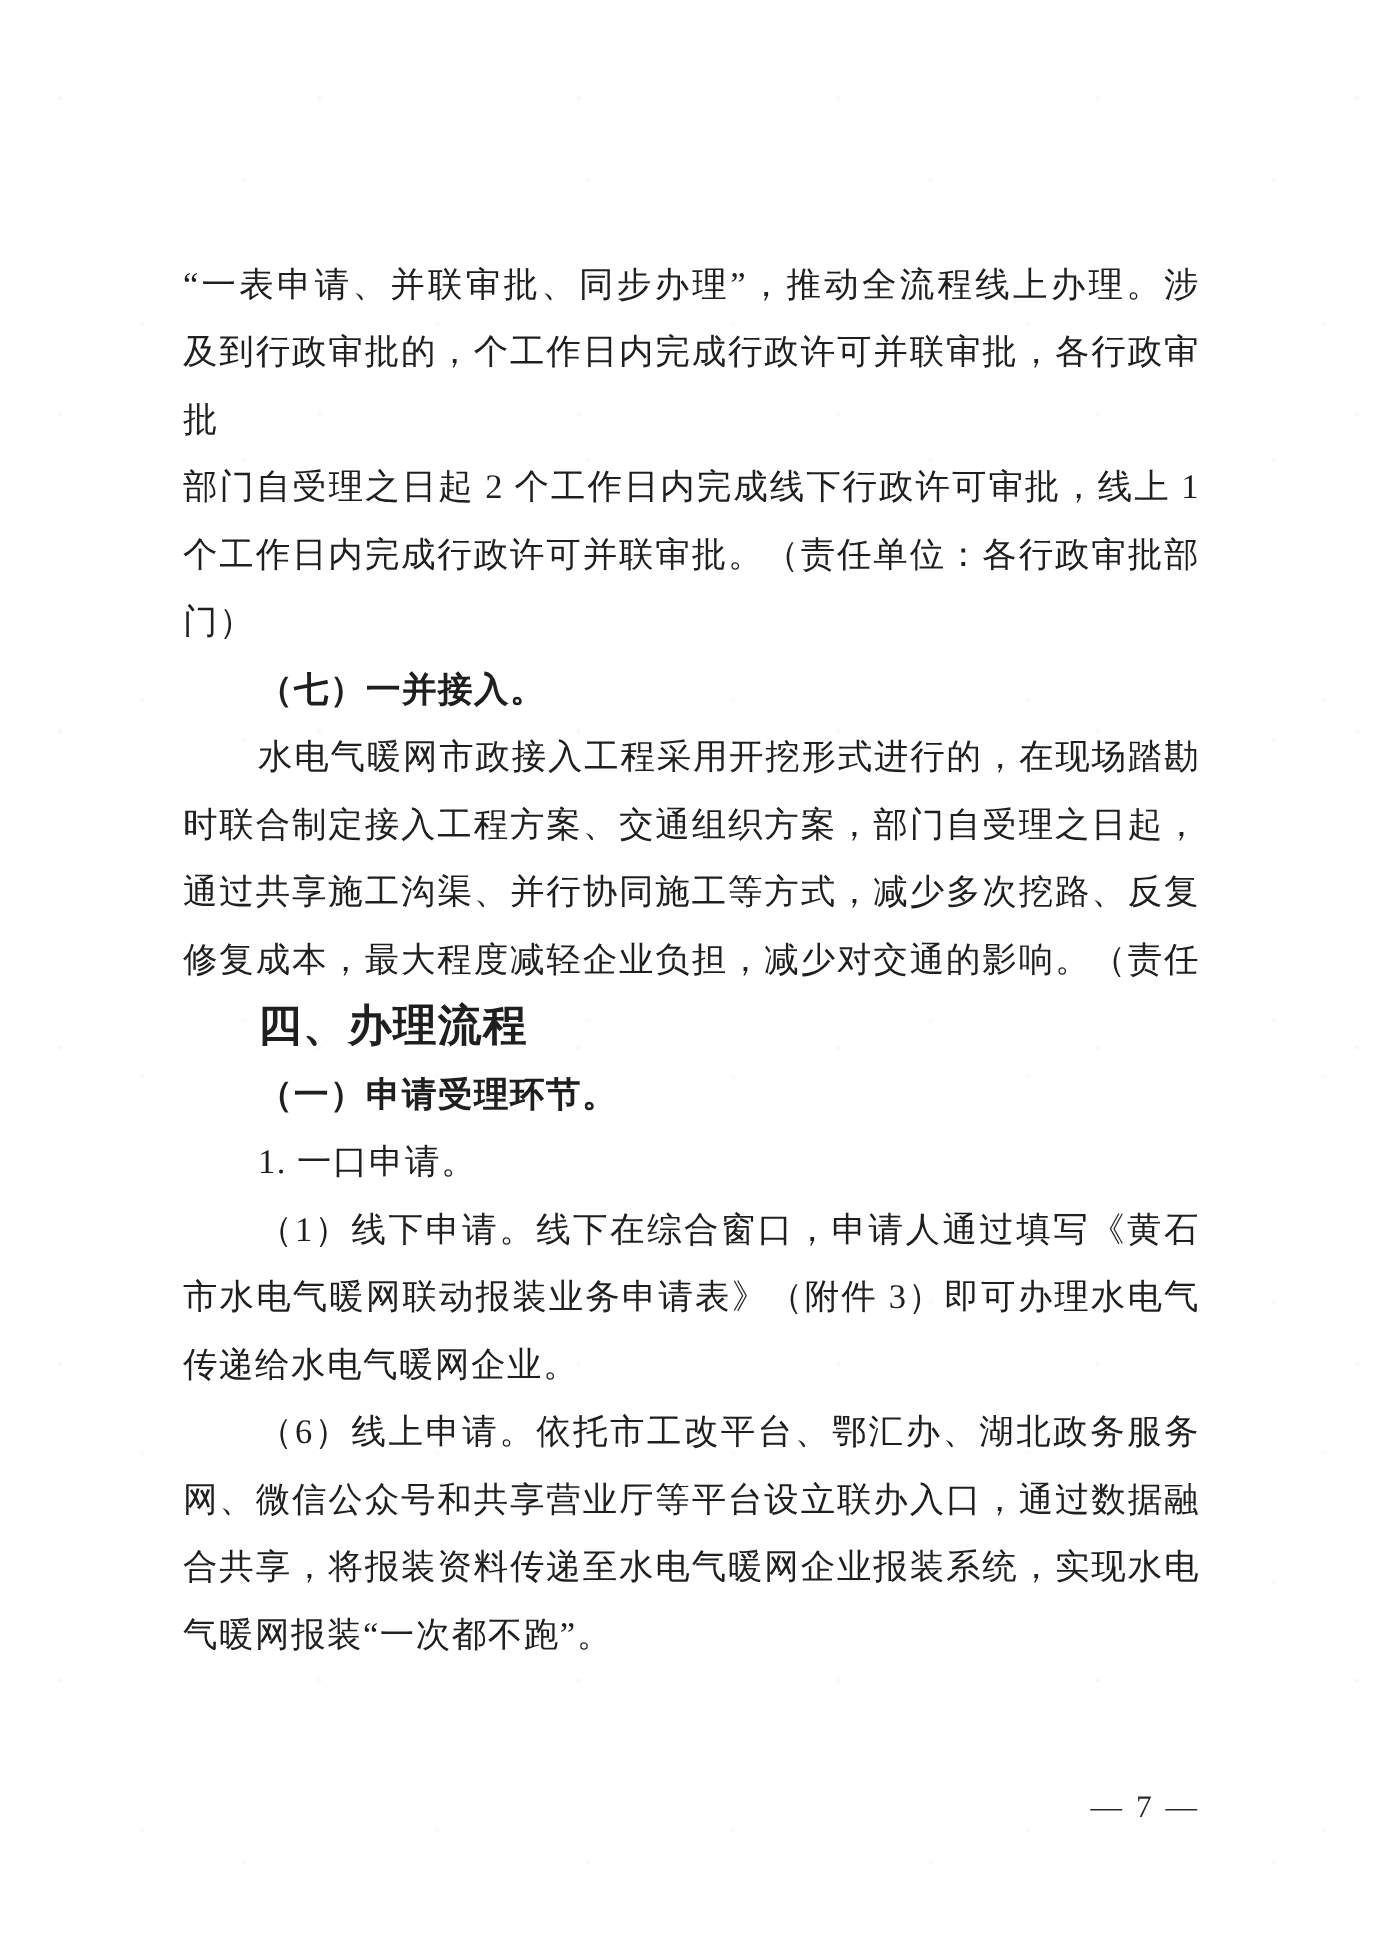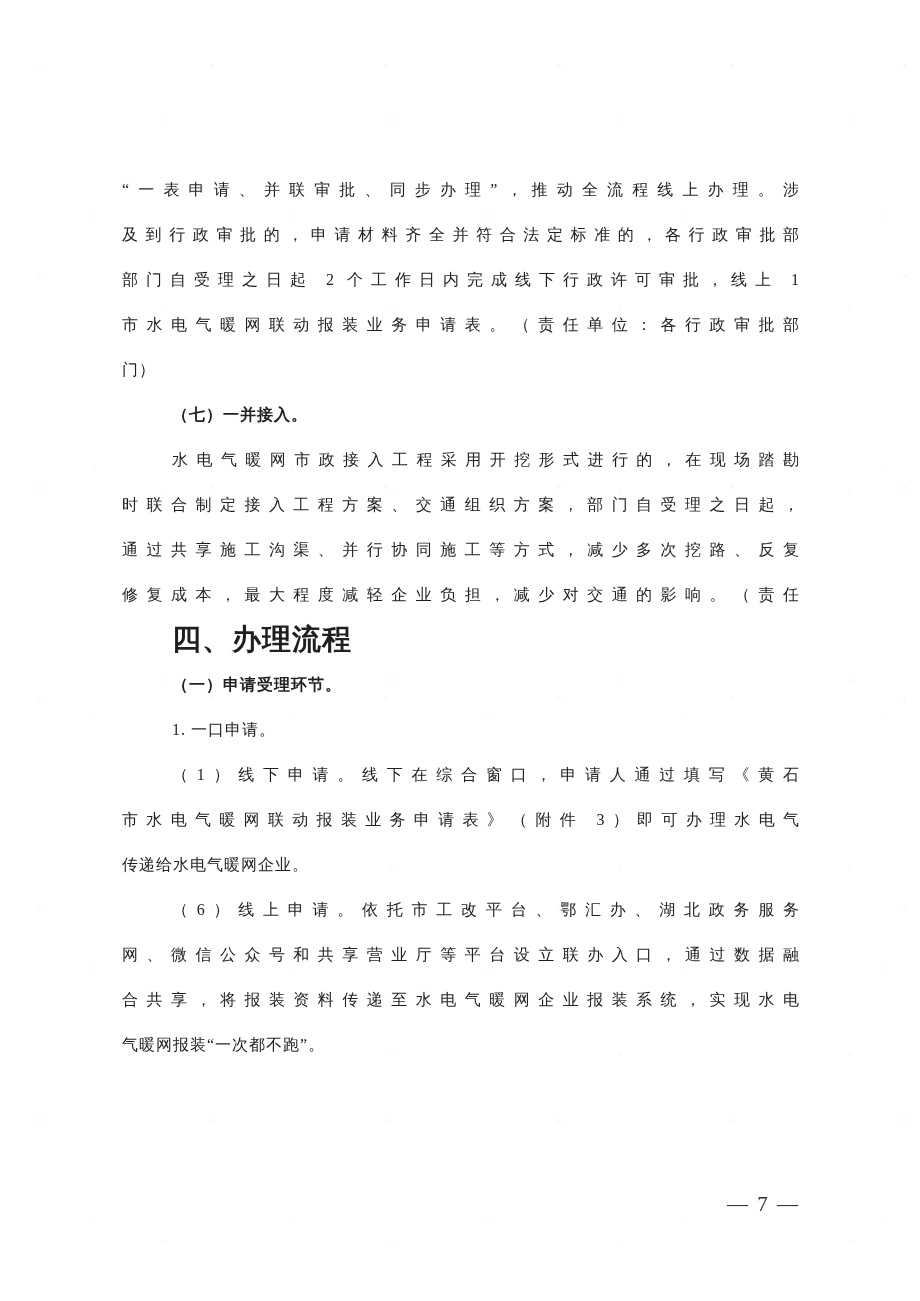--- a/index.html
+++ b/index.html
@@ -27,21 +27,21 @@
   }
   .doc-body {
     position: absolute;
     left: 122px;
     top: 167px;
     width: 678px;
     color: #1f1f1f;
   }
   .block { margin: 0; }
   .line {
-    font-size: 16px;
+    font-size: 23px;
     line-height: 45px;
     letter-spacing: 1px;
     white-space: pre-wrap;
     color: #1f1f1f;
   }
   .line.fill {
     text-align: justify;
     text-align-last: justify;
   }
   .line.indent {
@@ -67,23 +67,23 @@
 </style>
 </head>
 <body>
 
 <main>
   <div class="scan-noise"></div>
 
   <section class="doc-body" id="doc-body">
       <div class="block body">
         <div class="line fill">“一表申请、并联审批、同步办理”，推动全流程线上办理。涉</div>
-        <div class="line fill">及到行政审批的，申请材料齐全并符合法定标准的，各行政审批部</div>
+        <div class="line fill">及到行政审批的，个工作日内完成行政许可并联审批，各行政审批</div>
         <div class="line fill">部门自受理之日起 2 个工作日内完成线下行政许可审批，线上 1</div>
-        <div class="line fill">市水电气暖网联动报装业务申请表。（责任单位：各行政审批部</div>
+        <div class="line fill">个工作日内完成行政许可并联审批。（责任单位：各行政审批部</div>
         <div class="line">门）</div>
       </div>
       <div class="block heading2">
         <div class="line indent">（七）一并接入。</div>
       </div>
       <div class="block body">
         <div class="line fill indent">水电气暖网市政接入工程采用开挖形式进行的，在现场踏勘</div>
         <div class="line fill">时联合制定接入工程方案、交通组织方案，部门自受理之日起，</div>
         <div class="line fill">通过共享施工沟渠、并行协同施工等方式，减少多次挖路、反复</div>
         <div class="line fill">修复成本，最大程度减轻企业负担，减少对交通的影响。（责任</div>

